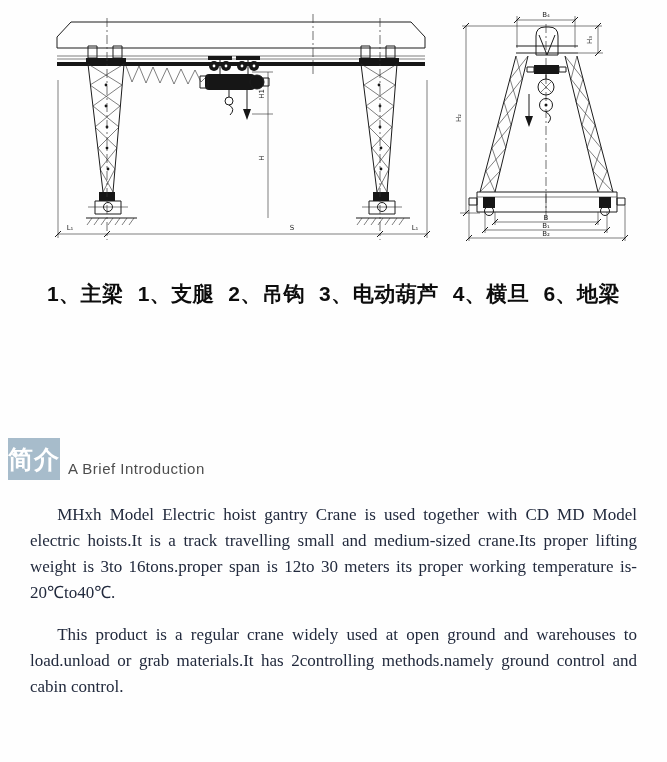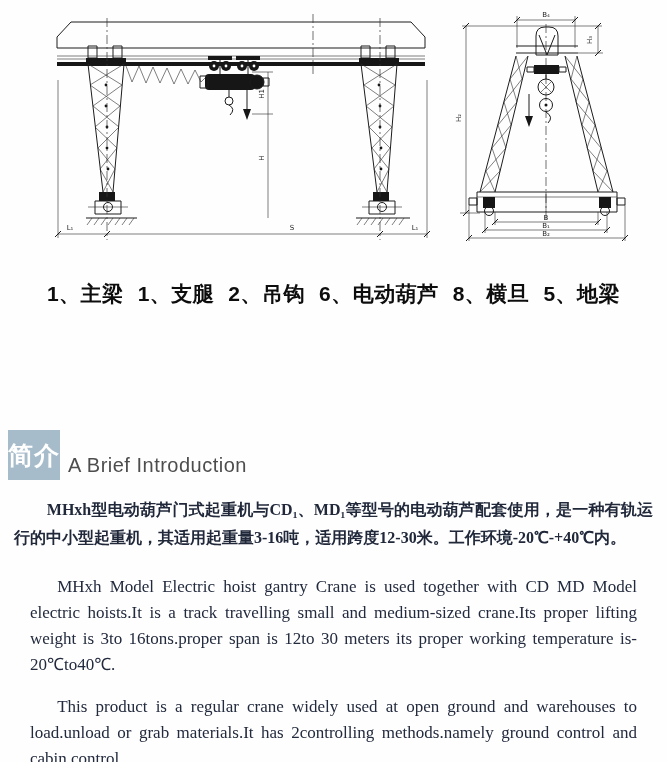--- a/index.html
+++ b/index.html
@@ -35,33 +35,33 @@
   
   .section-header{
     margin-top:132px;
     padding-left:8px;
     display:flex;
     align-items:flex-end;
     height:40px;
   }
   .badge{
     display:inline-flex;align-items:center;justify-content:center;
-    width:52px;height:50px;
+    width:52px;height:42px;
     background:#a7bccb;
     color:#ffffff;
     font-family:"Liberation Sans", sans-serif;
     font-weight:bold;
     font-size:25px;
     letter-spacing:1px;
   }
   .section-title{
     margin-left:8px;
     padding-bottom:3px;
     font-family:"Liberation Sans", sans-serif;
-    font-size:20px;
+    font-size:15px;
     color:#4d4d4d;
     letter-spacing:0.5px;
   }
   
   .intro-zh{
     margin:16px 14px 0 14px;
     font-family:"Liberation Serif", serif;
     font-weight:bold;
     font-size:16px;
     line-height:28px;
@@ -285,30 +285,29 @@
         <line class="ink-thin" x1="19" y1="199" x2="19" y2="235"></line>
         <line class="ink-thin" x1="175" y1="199" x2="175" y2="235"></line>
         <line class="ink-thin" x1="19" y1="232" x2="175" y2="232"></line>
         <path class="ink" d="M16 235 l6 -6 M172 235 l6 -6"></path>
         <text class="dimtxt" x="96" y="230" text-anchor="middle">B₂</text>
       </g>
     </svg>
   </div>
 
   <div class="caption">
-    <span>1、主梁</span><span>1、支腿</span><span>2、吊钩</span><span>6、电动葫芦</span><span>8、横旦</span><span>5、地梁</span>
+    <span>1、主梁</span><span>1、支腿</span><span>2、吊钩</span><span>3、电动葫芦</span><span>4、横旦</span><span>6、地梁</span>
   </div>
 
   <div class="section-header">
     <span class="badge" style="background: rgb(167, 188, 203);">简介</span>
     <span class="section-title">A Brief Introduction</span>
   </div>
 
   <div class="intro-zh">
-    <p>MHxh型电动葫芦门式起重机与CD₁、MD₁等型号的电动葫芦配套使用，是一种有轨运行的中小型起重机，其适用起重量3-16吨，适用跨度12-30米。工作环境-20℃-+40℃内。</p>
   </div>
 
   <div class="intro-en">
     <p>MHxh Model Electric hoist gantry Crane is used together with CD MD Model electric hoists.It is a track travelling small and medium-sized crane.Its proper lifting weight is 3to 16tons.proper span  is 12to 30 meters its proper working temperature is-20℃to40℃.</p>
     <p>This product is a regular crane widely used at open ground and warehouses to load.unload or grab materials.It has 2controlling methods.namely ground control and cabin control.</p>
   </div>
 
 </div>
 
 </body></html>

